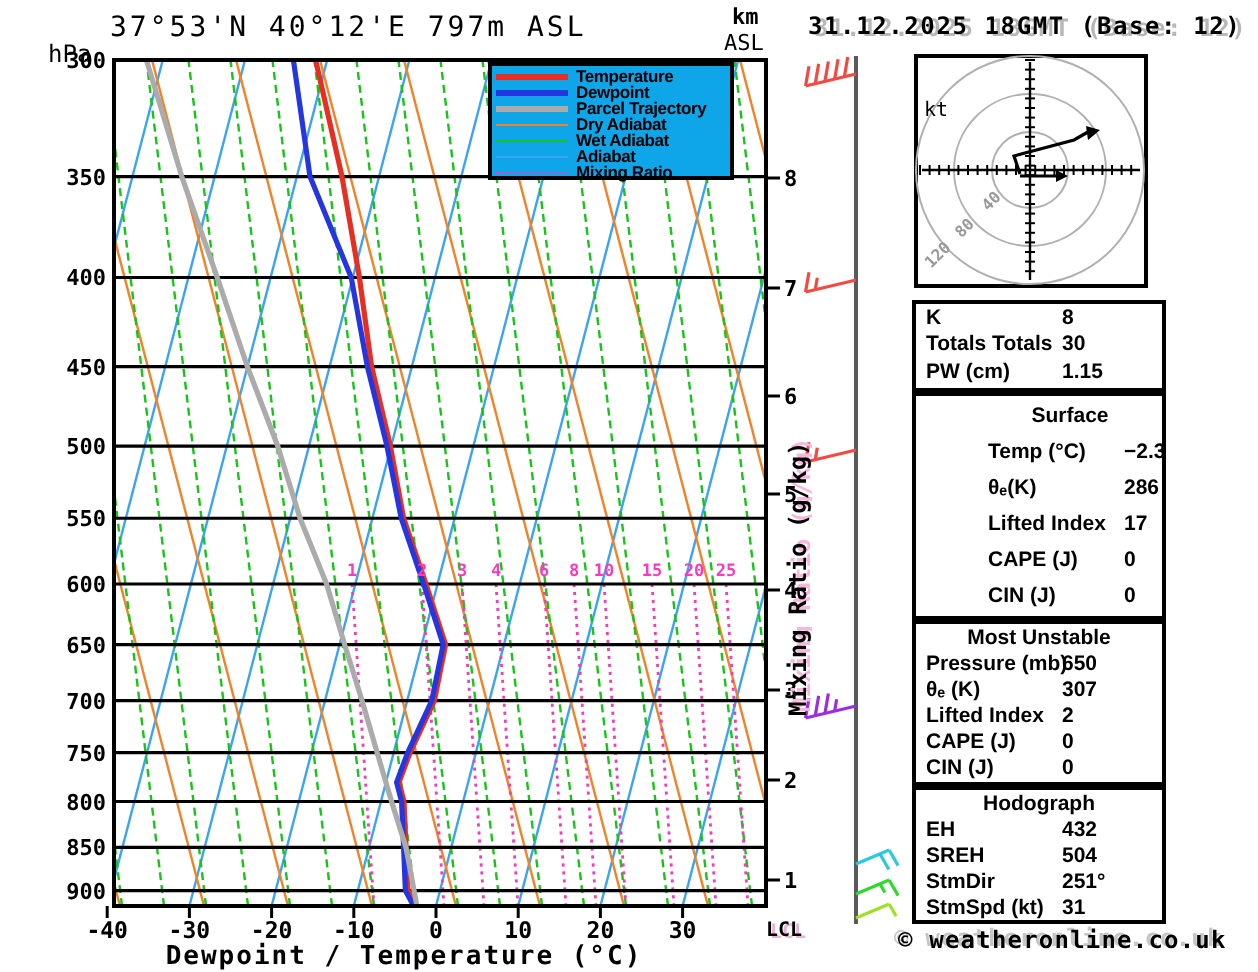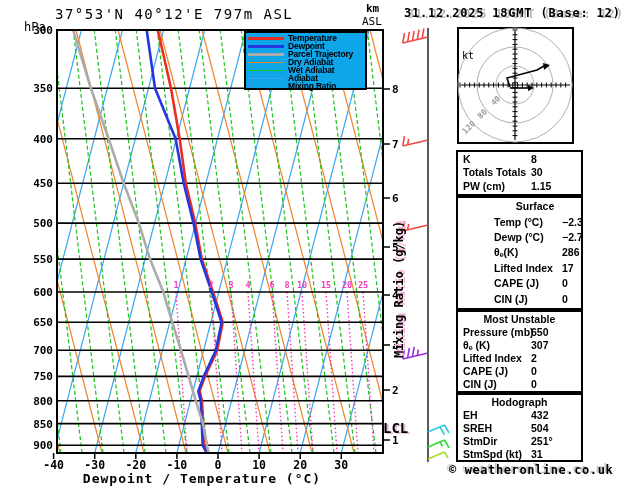--- a/index.html
+++ b/index.html
@@ -10,21 +10,21 @@
   .hpa{left:24px;top:4px;font-size:12px;font-weight:normal;margin-top:16px;}
   .station{left:55px;top:6px;font-size:14px;font-weight:normal;letter-spacing:1.5px;white-space:pre;}
   .kmlbl{left:366px;top:2px;font-size:11px;font-weight:bold;}
   .asllbl{left:362px;top:15px;font-size:11px;font-weight:normal;}
   .datelbl{left:404px;top:6px;font-size:12px;font-weight:bold;letter-spacing:0.8px;white-space:pre;
            text-shadow:3px 1px 0 #b8b8b8;}
   .xaxis-title{left:39px;top:471px;width:326px;text-align:center;font-size:13px;font-weight:bold;letter-spacing:1px;}
   .mixlabel{left:392px;top:203px;height:172px;width:16px;font-size:12px;font-weight:bold;
             writing-mode:vertical-rl;transform:rotate(180deg);text-align:center;
             text-shadow:2px 2px 0 #f7b6de;}
-  .lcl{left:383px;top:420px;font-size:14px;font-weight:bold;text-shadow:2px 1px 0 #e8b4d4;}
+  .lcl{left:383px;top:460px;font-size:10px;font-weight:bold;text-shadow:2px 1px 0 #e8b4d4;}
   .legend{left:244px;top:31px;width:123px;height:59px;background:#0ea5e9;border:2px solid #000;
           box-sizing:border-box;display:flex;flex-direction:column;justify-content:space-around;
           padding:1px 2px;z-index:3;}
   .legend-row{display:flex;align-items:center;height:8px;}
   .legend-swatch{width:36px;height:0;border-top-style:solid;flex:0 0 36px;}
   .legend-txt{font-family:"Liberation Sans","DejaVu Sans",sans-serif;font-size:8.5px;font-weight:bold;
               margin-left:4px;white-space:nowrap;letter-spacing:-0.2px;}
   .hodo-wrap{left:457px;top:27px;}
   .ktlbl{left:462px;top:30px;font-size:10px;font-weight:normal;z-index:4;margin-top:20px;}
   .tbl{left:456px;width:127px;background:#fff;border:2px solid #000;box-sizing:border-box;
@@ -355,24 +355,20 @@
           <span>1.15</span>
         </div>
       </div>
       <div class="abs tbl" style="top: 196px; height: 114px; padding-left: 36px;">
         <div class="tbl-head">Surface</div>
         <div class="tbl-row">
           <span>Temp (°C)</span>
           <span>−2.3</span>
         </div>
         <div class="tbl-row">
-          <span>Dewp (°C)</span>
-          <span>−2.7</span>
-        </div>
-        <div class="tbl-row">
           <span>θₑ(K)</span>
           <span>286</span>
         </div>
         <div class="tbl-row">
           <span>Lifted Index</span>
           <span>17</span>
         </div>
         <div class="tbl-row">
           <span>CAPE (J)</span>
           <span>0</span>

